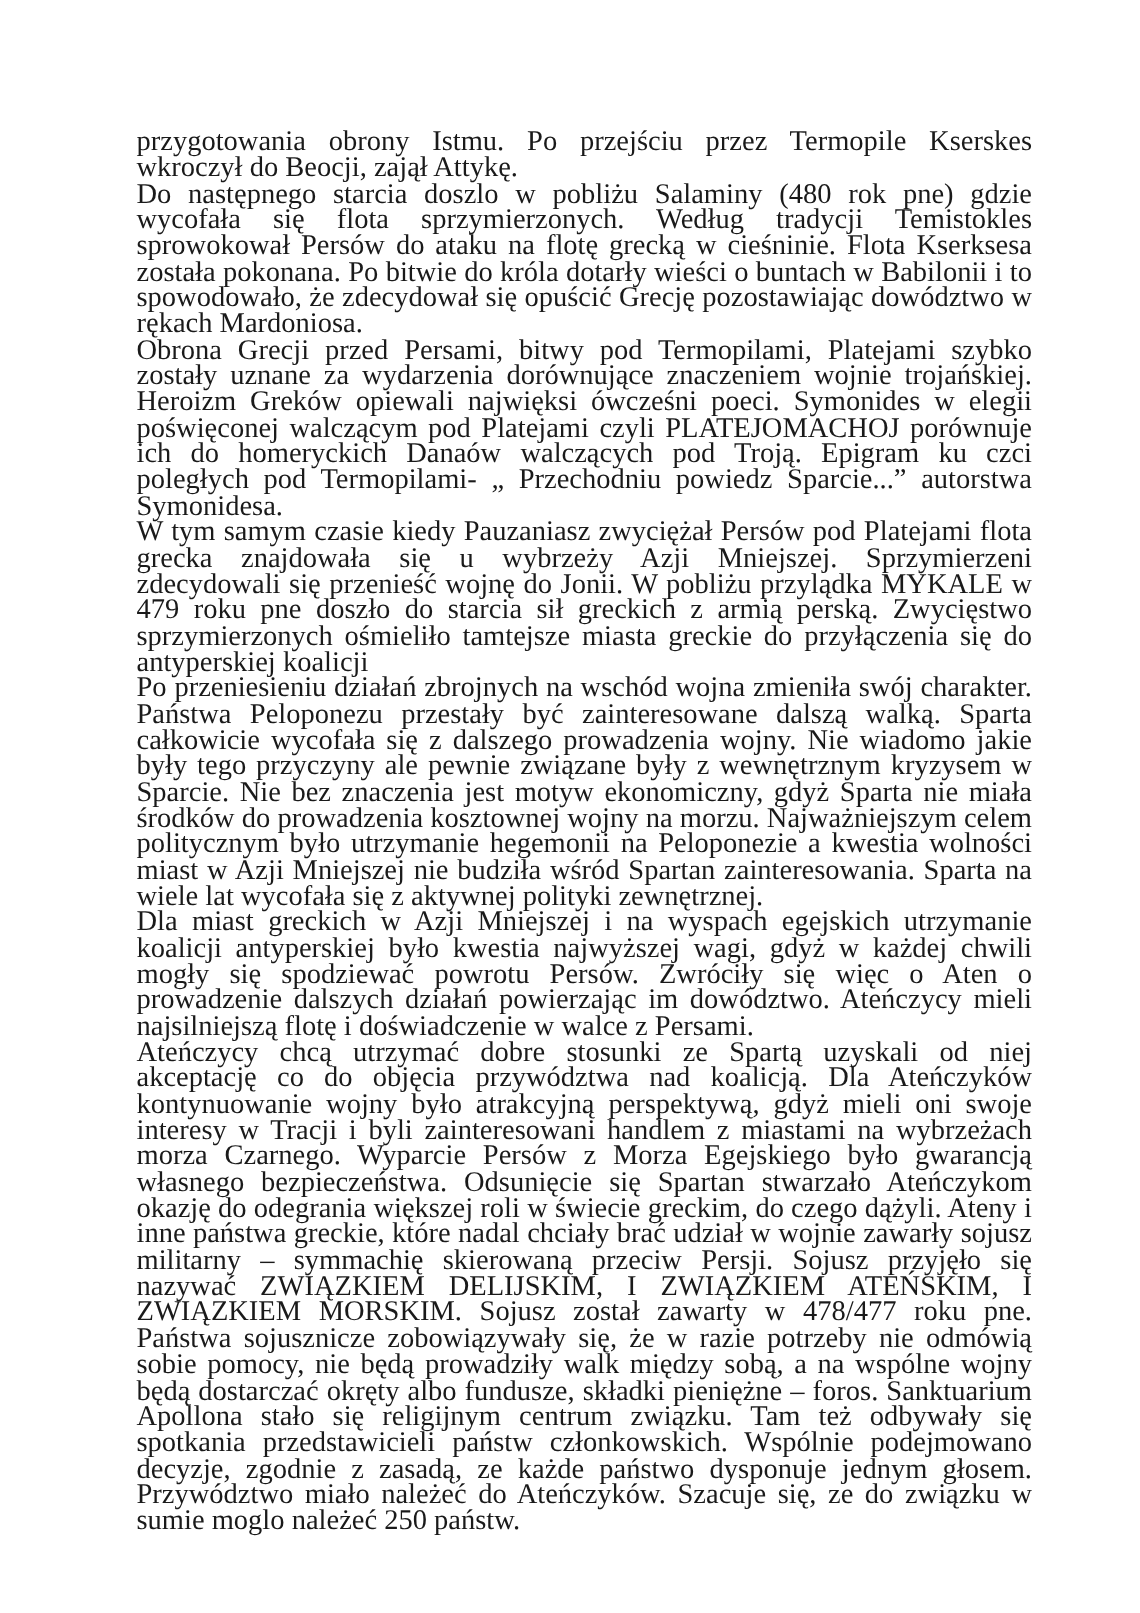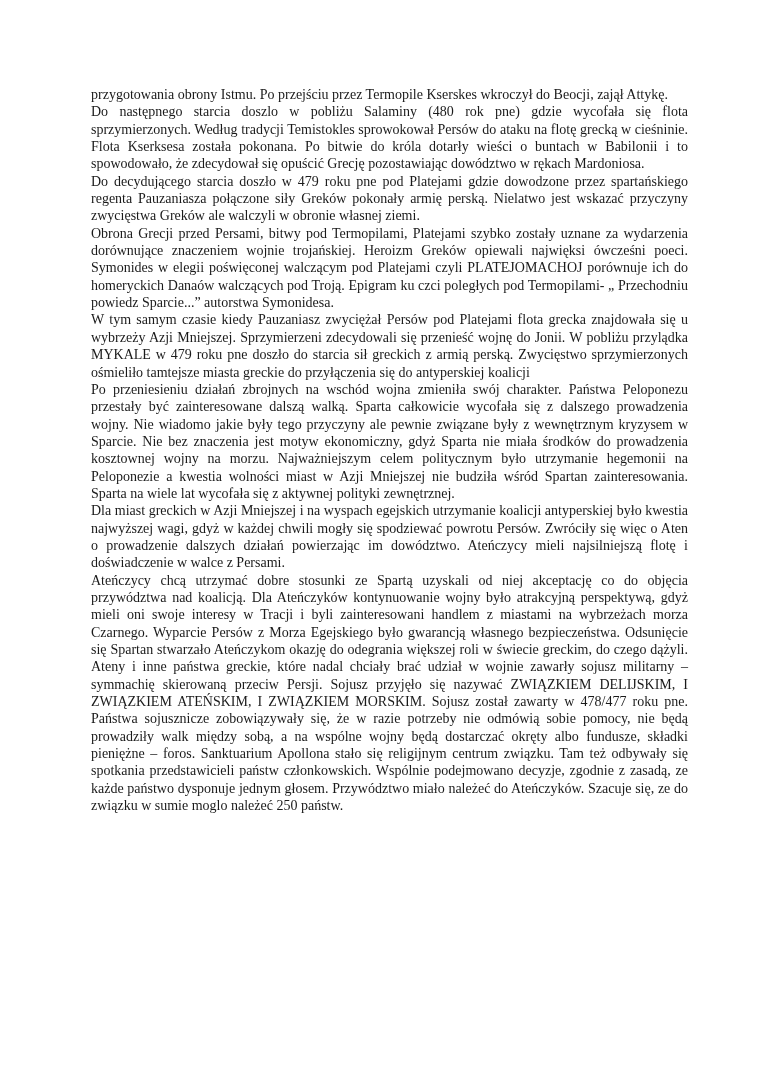--- a/index.html
+++ b/index.html
@@ -13,38 +13,37 @@
     height: 1075px;
     background: #ffffff;
     overflow: hidden;
   }
   .text-block {
     position: absolute;
     left: 91px;
     top: 86px;
     width: 597px;
     font-family: "Liberation Serif", "DejaVu Serif", serif;
-    font-size: 14px;
+    font-size: 19px;
     line-height: 17.35px;
     color: #1a1a1a;
     text-align: justify;
     text-justify: inter-word;
   }
   .text-block p {
     margin: 0;
     padding: 0;
   }
 </style>
 </head>
 <body>
 
 <div class="page">
   <div class="text-block">
     <p>przygotowania obrony  Istmu. Po przejściu przez Termopile Kserskes wkroczył do Beocji, zajął Attykę.</p>
     <p>Do następnego starcia doszlo w pobliżu Salaminy (480 rok pne) gdzie wycofała się flota sprzymierzonych. Według tradycji Temistokles sprowokował Persów do ataku na flotę grecką w cieśninie. Flota Kserksesa została pokonana. Po bitwie do króla dotarły wieści o buntach w Babilonii i to spowodowało, że zdecydował się opuścić Grecję pozostawiając dowództwo w rękach Mardoniosa.</p>
-    <p>Do decydującego starcia doszło w 479 roku pne pod Platejami gdzie dowodzone przez spartańskiego regenta Pauzaniasza połączone siły Greków pokonały armię perską. Nielatwo jest wskazać przyczyny zwycięstwa Greków ale walczyli w obronie własnej ziemi.</p>
     <p>Obrona Grecji przed Persami, bitwy pod Termopilami, Platejami szybko zostały uznane za wydarzenia dorównujące znaczeniem wojnie trojańskiej. Heroizm Greków opiewali najwięksi ówcześni poeci. Symonides w elegii poświęconej walczącym pod Platejami czyli PLATEJOMACHOJ porównuje ich do homeryckich Danaów walczących pod Troją. Epigram ku czci poległych pod Termopilami- „ Przechodniu powiedz Sparcie...” autorstwa Symonidesa.</p>
     <p>W tym samym czasie kiedy Pauzaniasz zwyciężał Persów pod Platejami flota grecka znajdowała się u wybrzeży Azji Mniejszej. Sprzymierzeni zdecydowali się przenieść wojnę do Jonii. W pobliżu przylądka MYKALE w 479 roku pne doszło do starcia sił greckich z armią perską. Zwycięstwo sprzymierzonych ośmieliło tamtejsze miasta greckie do przyłączenia się do antyperskiej koalicji</p>
     <p>Po przeniesieniu działań zbrojnych na wschód wojna zmieniła swój charakter. Państwa Peloponezu przestały być zainteresowane dalszą walką. Sparta całkowicie wycofała się z dalszego prowadzenia wojny. Nie wiadomo jakie były tego przyczyny ale pewnie związane były z wewnętrznym kryzysem w Sparcie. Nie bez znaczenia jest motyw ekonomiczny, gdyż Sparta nie miała środków do prowadzenia kosztownej wojny na morzu. Najważniejszym celem politycznym było utrzymanie hegemonii na Peloponezie a kwestia wolności miast w Azji Mniejszej nie budziła wśród Spartan zainteresowania. Sparta na wiele lat wycofała się z aktywnej polityki zewnętrznej.</p>
     <p>Dla miast greckich w Azji Mniejszej i na wyspach egejskich utrzymanie koalicji antyperskiej było kwestia najwyższej wagi, gdyż w każdej chwili mogły się spodziewać powrotu Persów. Zwróciły się więc o Aten o prowadzenie dalszych działań powierzając im dowództwo. Ateńczycy mieli najsilniejszą flotę i doświadczenie w walce z Persami.</p>
     <p>Ateńczycy chcą utrzymać dobre stosunki ze Spartą uzyskali od niej akceptację co do objęcia przywództwa nad koalicją. Dla Ateńczyków kontynuowanie wojny było atrakcyjną perspektywą, gdyż mieli oni swoje interesy w Tracji i byli zainteresowani handlem z miastami na wybrzeżach morza Czarnego. Wyparcie Persów z Morza Egejskiego było gwarancją własnego bezpieczeństwa. Odsunięcie się Spartan stwarzało Ateńczykom okazję do odegrania większej roli w świecie greckim, do czego dążyli. Ateny i inne państwa greckie, które nadal chciały brać udział w wojnie zawarły sojusz militarny – symmachię skierowaną przeciw Persji. Sojusz przyjęło się nazywać ZWIĄZKIEM DELIJSKIM, I ZWIĄZKIEM ATEŃSKIM, I ZWIĄZKIEM MORSKIM. Sojusz został zawarty w 478/477 roku pne. Państwa sojusznicze zobowiązywały się, że w razie potrzeby nie odmówią sobie pomocy, nie będą prowadziły walk między sobą, a na wspólne wojny będą dostarczać okręty albo fundusze, składki pieniężne – foros. Sanktuarium Apollona stało się religijnym centrum związku. Tam też odbywały się spotkania przedstawicieli państw członkowskich. Wspólnie podejmowano decyzje, zgodnie z zasadą, ze każde państwo dysponuje jednym głosem. Przywództwo miało należeć do Ateńczyków. Szacuje się, ze do związku w sumie moglo należeć 250 państw.</p>
   </div>
 </div>
 
 </body></html>

